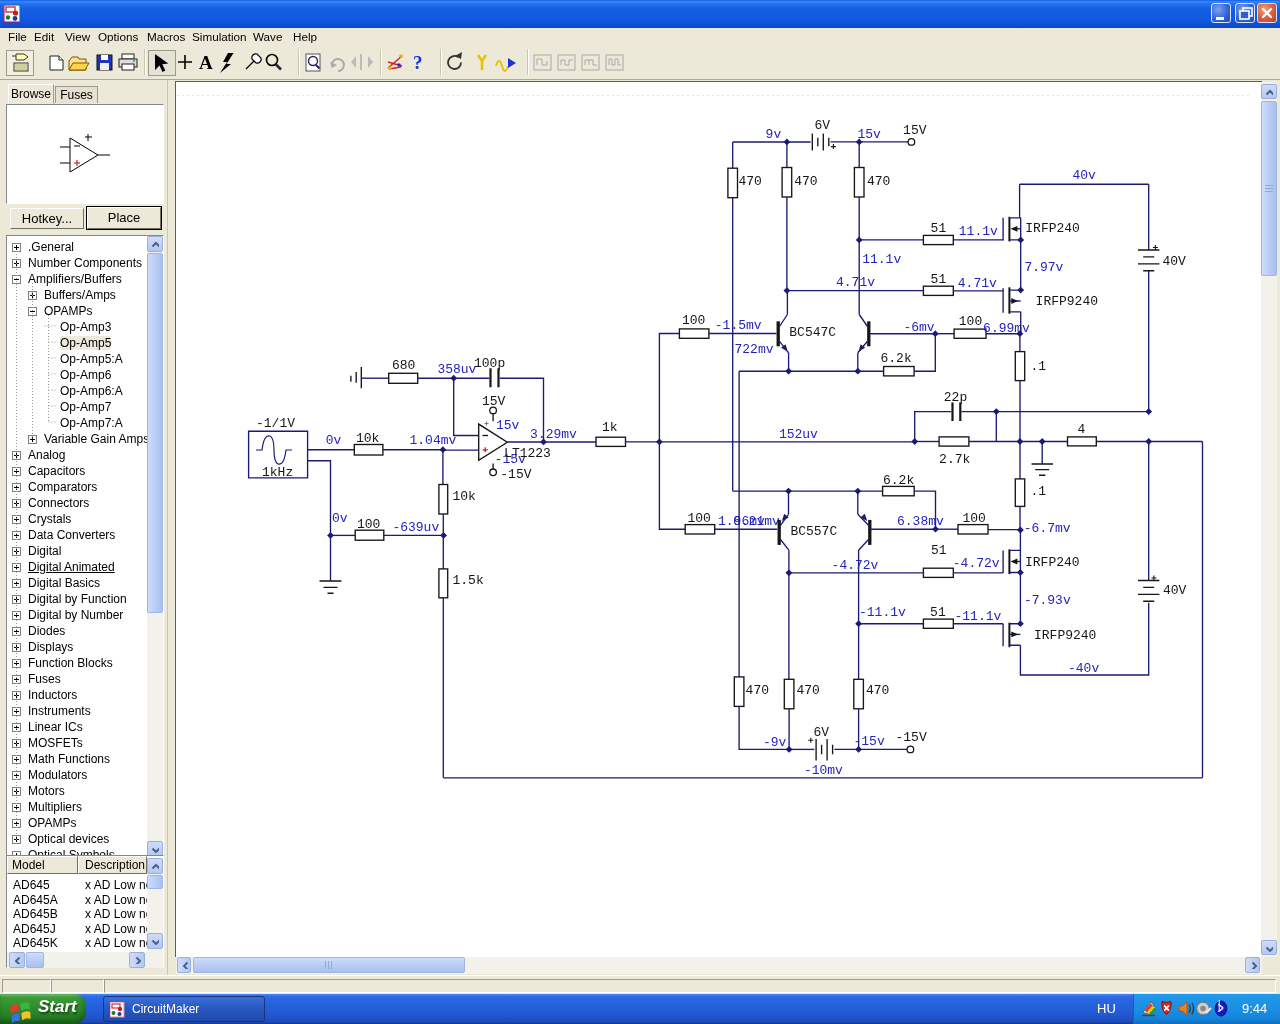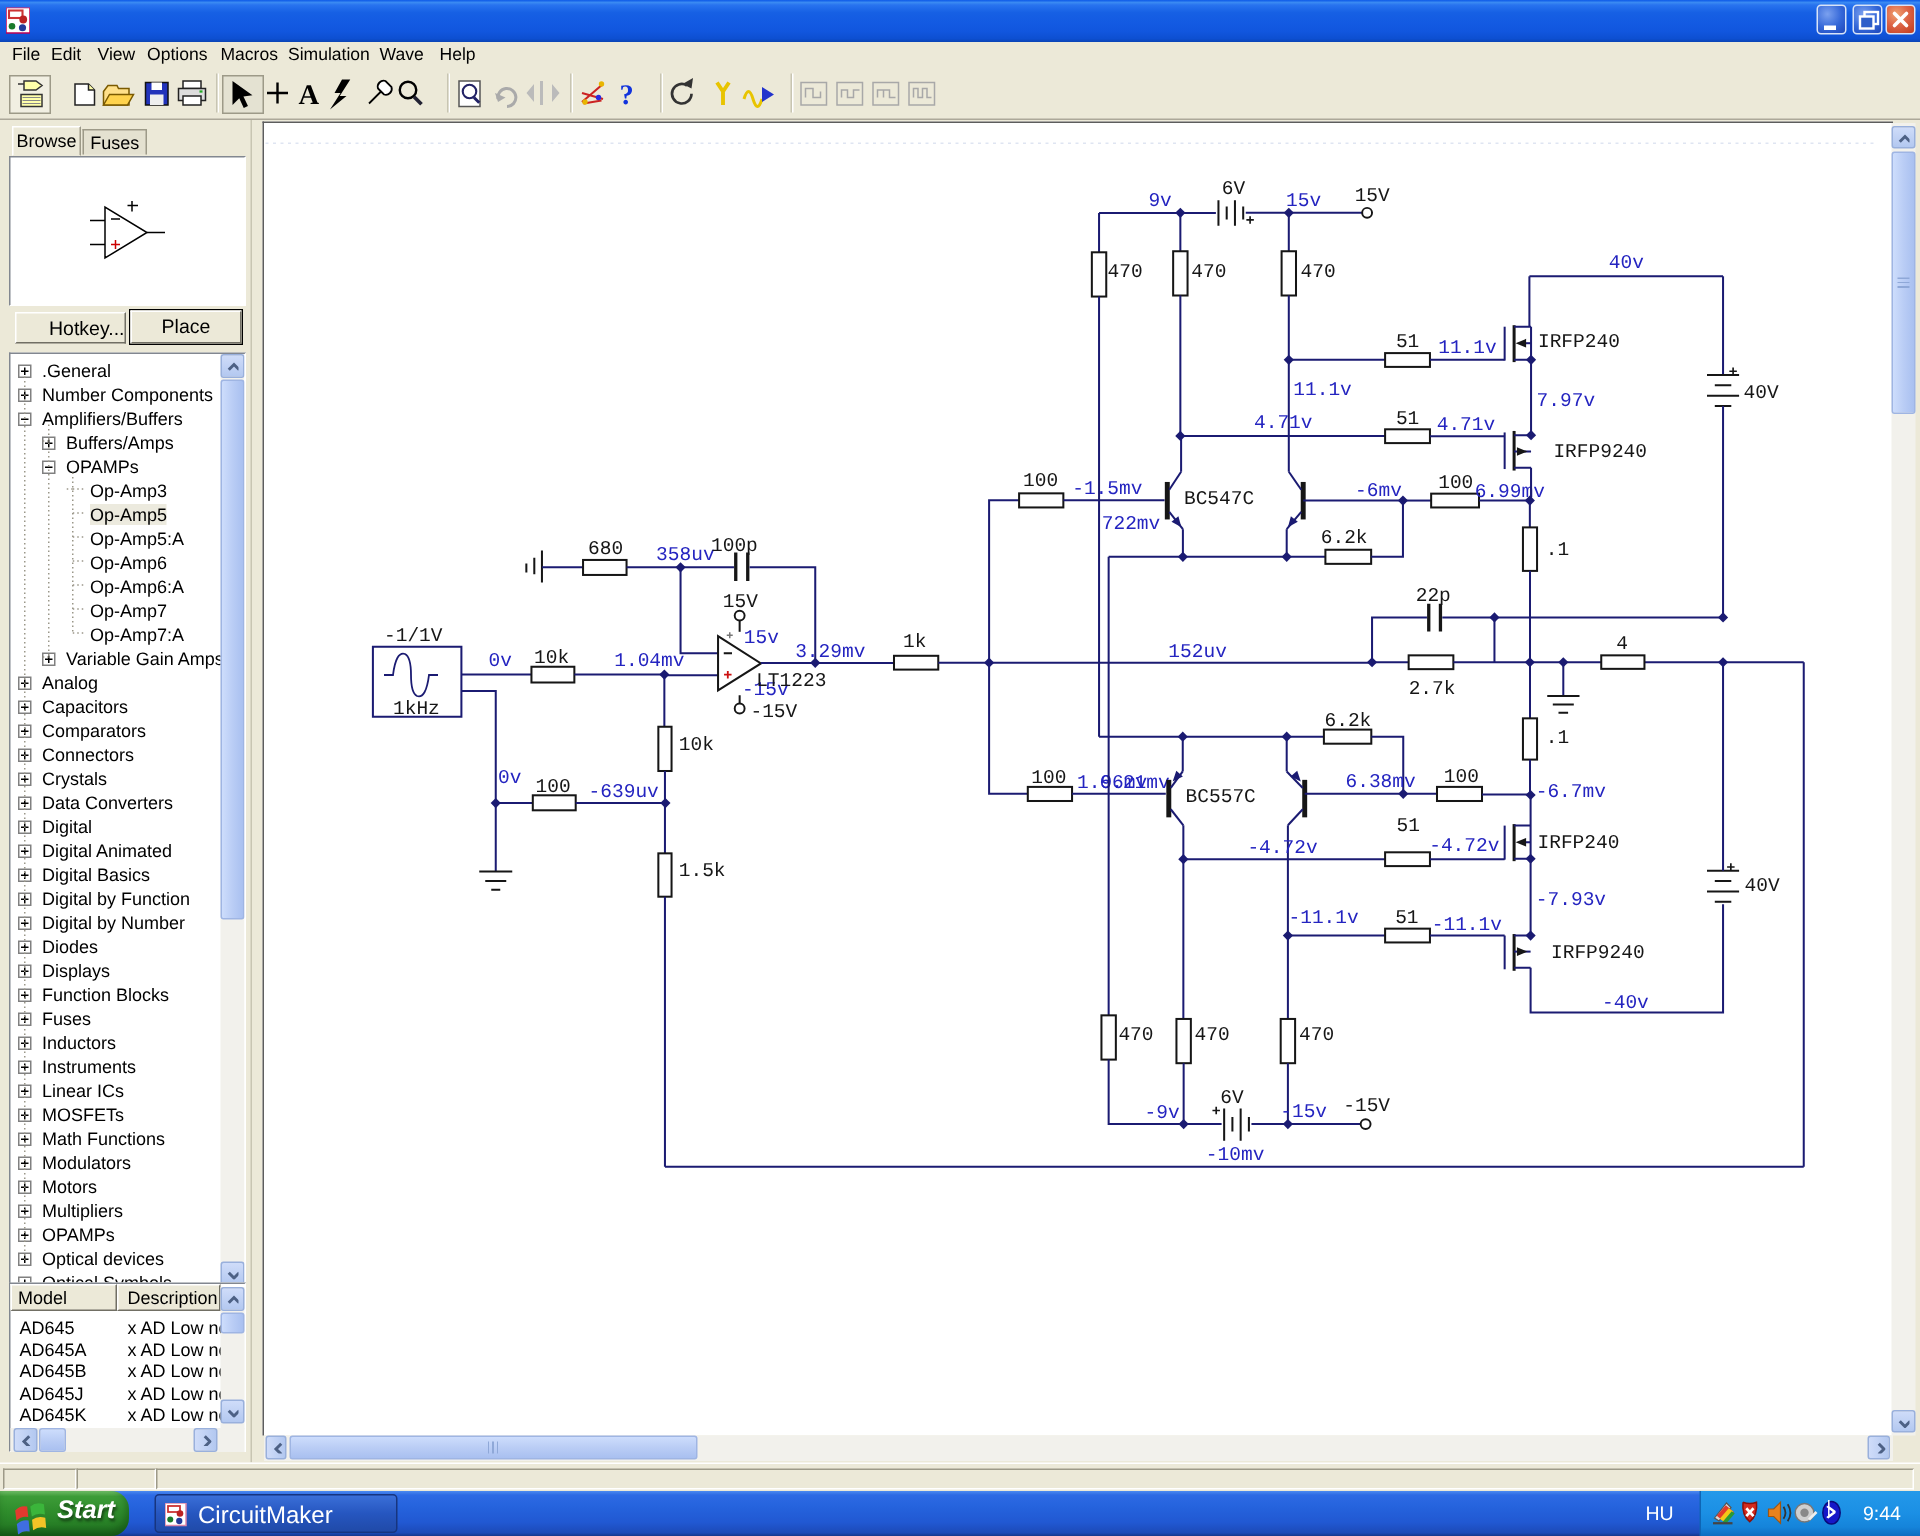--- a/index.html
+++ b/index.html
@@ -38,21 +38,21 @@
 .sthumbh{background:linear-gradient(180deg,#cdddfc 0%,#bacdf5 50%,#a9c0f0 100%);}
 .chv{position:absolute;width:8px;height:8px;}
 .chv path{stroke:#4d6185;stroke-width:2;fill:none;}
 
 #sbar{left:0;top:975px;width:1280px;height:19px;background:#ece9d8;border-top:1px solid #fff;}
 .spanel{position:absolute;top:3px;height:14px;border:1px solid;border-color:#9d9a88 #fff #fff #9d9a88;}
 #task{left:0;top:994px;width:1280px;height:30px;background:linear-gradient(180deg,#4b8af0 0%,#2d6ae4 9%,#2563dd 35%,#2158d2 70%,#1c4ab8 93%,#15378c 100%);}
 #start{position:absolute;left:0;top:0;width:86px;height:30px;border-radius:0 12px 12px 0;background:linear-gradient(180deg,#71bf68 0%,#3d9c38 12%,#2f8d2c 45%,#277f26 75%,#1d6a1f 100%);box-shadow:inset -2px -3px 6px rgba(0,40,0,.35);}
 #start .s{position:absolute;left:38px;top:3px;color:#fff;font-size:17px;font-weight:bold;font-style:italic;text-shadow:1px 2px 2px rgba(0,0,0,.5);}
 #taskbtn{position:absolute;left:103px;top:2px;width:162px;height:26px;background:linear-gradient(180deg,#3a6fd8,#2656c0 50%,#204aa8);border:1px solid #17357f;border-radius:3px;}
-#taskbtn span{position:absolute;left:28px;top:5px;color:#fff;font-size:16px;}
+#taskbtn span{position:absolute;left:28px;top:5px;color:#fff;font-size:12px;}
 #tray{position:absolute;left:1133px;top:0;width:147px;height:30px;background:linear-gradient(180deg,#2399ea 0%,#1b8fe4 50%,#1584da 80%,#0f6cc0 100%);border-left:1px solid #0e65b5;}
 #tray .clock{position:absolute;left:108px;top:7px;color:#fff;font-size:13px;}
 #hu{position:absolute;left:1097px;top:7px;color:#fff;font-size:13px;}
 </style></head><body>
 <div id="root">
 
 <div id="title" class="abs">
 <svg class="abs" style="left:4px;top:5px" width="16" height="18">
  <rect x="0" y="0" width="16" height="17" fill="#fff" stroke="#b05" stroke-width="1"></rect>
  <rect x="2" y="2" width="9" height="5" fill="none" stroke="#c33" stroke-width="1.4"></rect>
@@ -157,21 +157,21 @@
 <div class="abs sunken" style="left:4px;top:24px;width:158px;height:100px;"></div>
 <svg class="abs" style="left:4px;top:24px" width="158" height="100" viewBox="0 0 158 100">
 <g stroke="#000" fill="none">
 <path d="M64 34 V68 L92 51 Z"></path>
 <path d="M54 43 h10 M54 59 h10 M92 51 h12"></path>
 <path d="M82 37 v-7 M79 33 h7"></path>
 <path d="M68 42 h6"></path>
 </g>
 <path d="M68 59 h6 M71 56 v6" stroke="#c00"></path>
 </svg>
-<div class="btn3d abs" style="left:8px;top:128px;width:74px;height:21px;line-height:20px;text-align:right;">Hotkey...</div>
+<div class="btn3d abs" style="left:8px;top:128px;width:74px;height:21px;line-height:20px;">Hotkey...</div>
 <div class="abs" style="left:84px;top:126px;width:76px;height:24px;border:1px solid #000;">
         <div class="btn3d" style="width:100%;height:100%;line-height:20px;">Place</div>
       </div>
 <div class="abs sunken" style="left:4px;top:155px;width:158px;height:621px;overflow:hidden;" id="treebox">
 <div class="trow" style="top:4px;left:21px;">.General</div>
 <div class="pm" style="left:5px;top:7px">
           <i class="h"></i>
           <i class="v"></i>
         </div>
 <div class="trow" style="top:20px;left:21px;">Number Components</div>
@@ -232,21 +232,21 @@
 <div class="trow" style="top:292px;left:21px;">Data Converters</div>
 <div class="pm" style="left:5px;top:295px">
           <i class="h"></i>
           <i class="v"></i>
         </div>
 <div class="trow" style="top:308px;left:21px;">Digital</div>
 <div class="pm" style="left:5px;top:311px">
           <i class="h"></i>
           <i class="v"></i>
         </div>
-<div class="trow" style="top:324px;left:21px;">Digital Animated</div>
+<div class="trow" style="top:324px;left:21px;text-decoration:underline;">Digital Animated</div>
 <div class="pm" style="left:5px;top:327px">
           <i class="h"></i>
           <i class="v"></i>
         </div>
 <div class="trow" style="top:340px;left:21px;">Digital Basics</div>
 <div class="pm" style="left:5px;top:343px">
           <i class="h"></i>
           <i class="v"></i>
         </div>
 <div class="trow" style="top:356px;left:21px;">Digital by Function</div>

